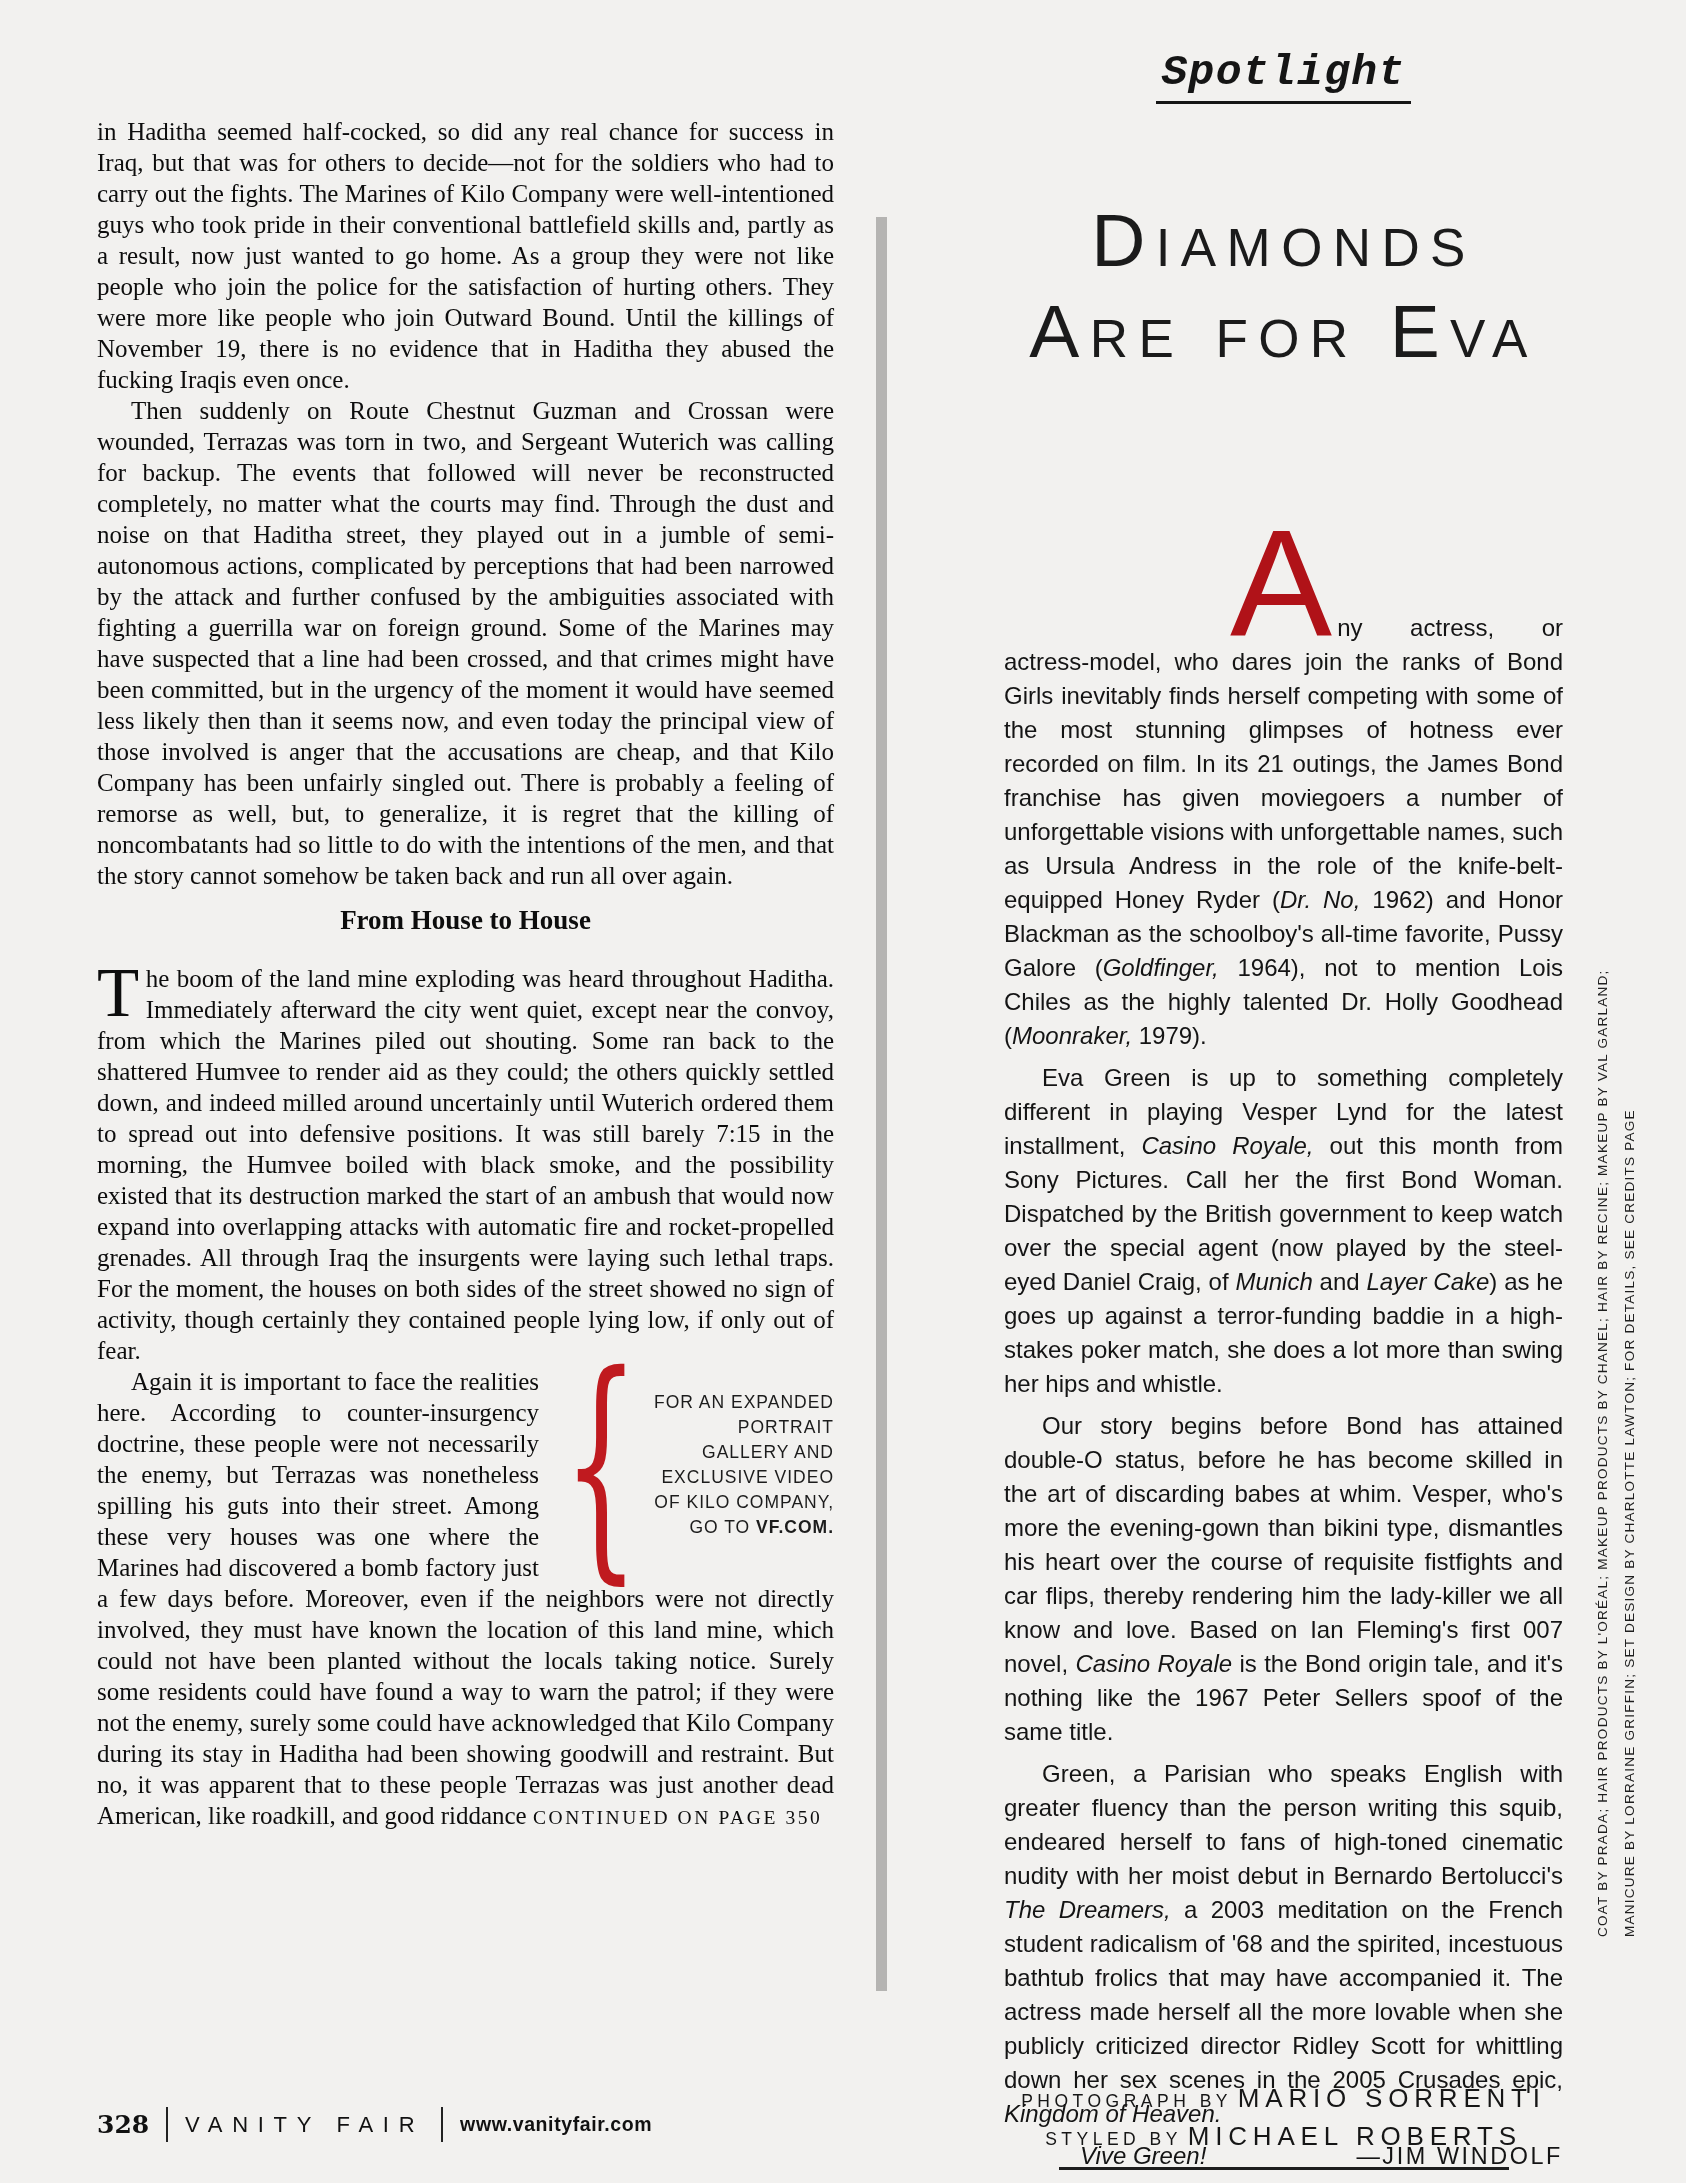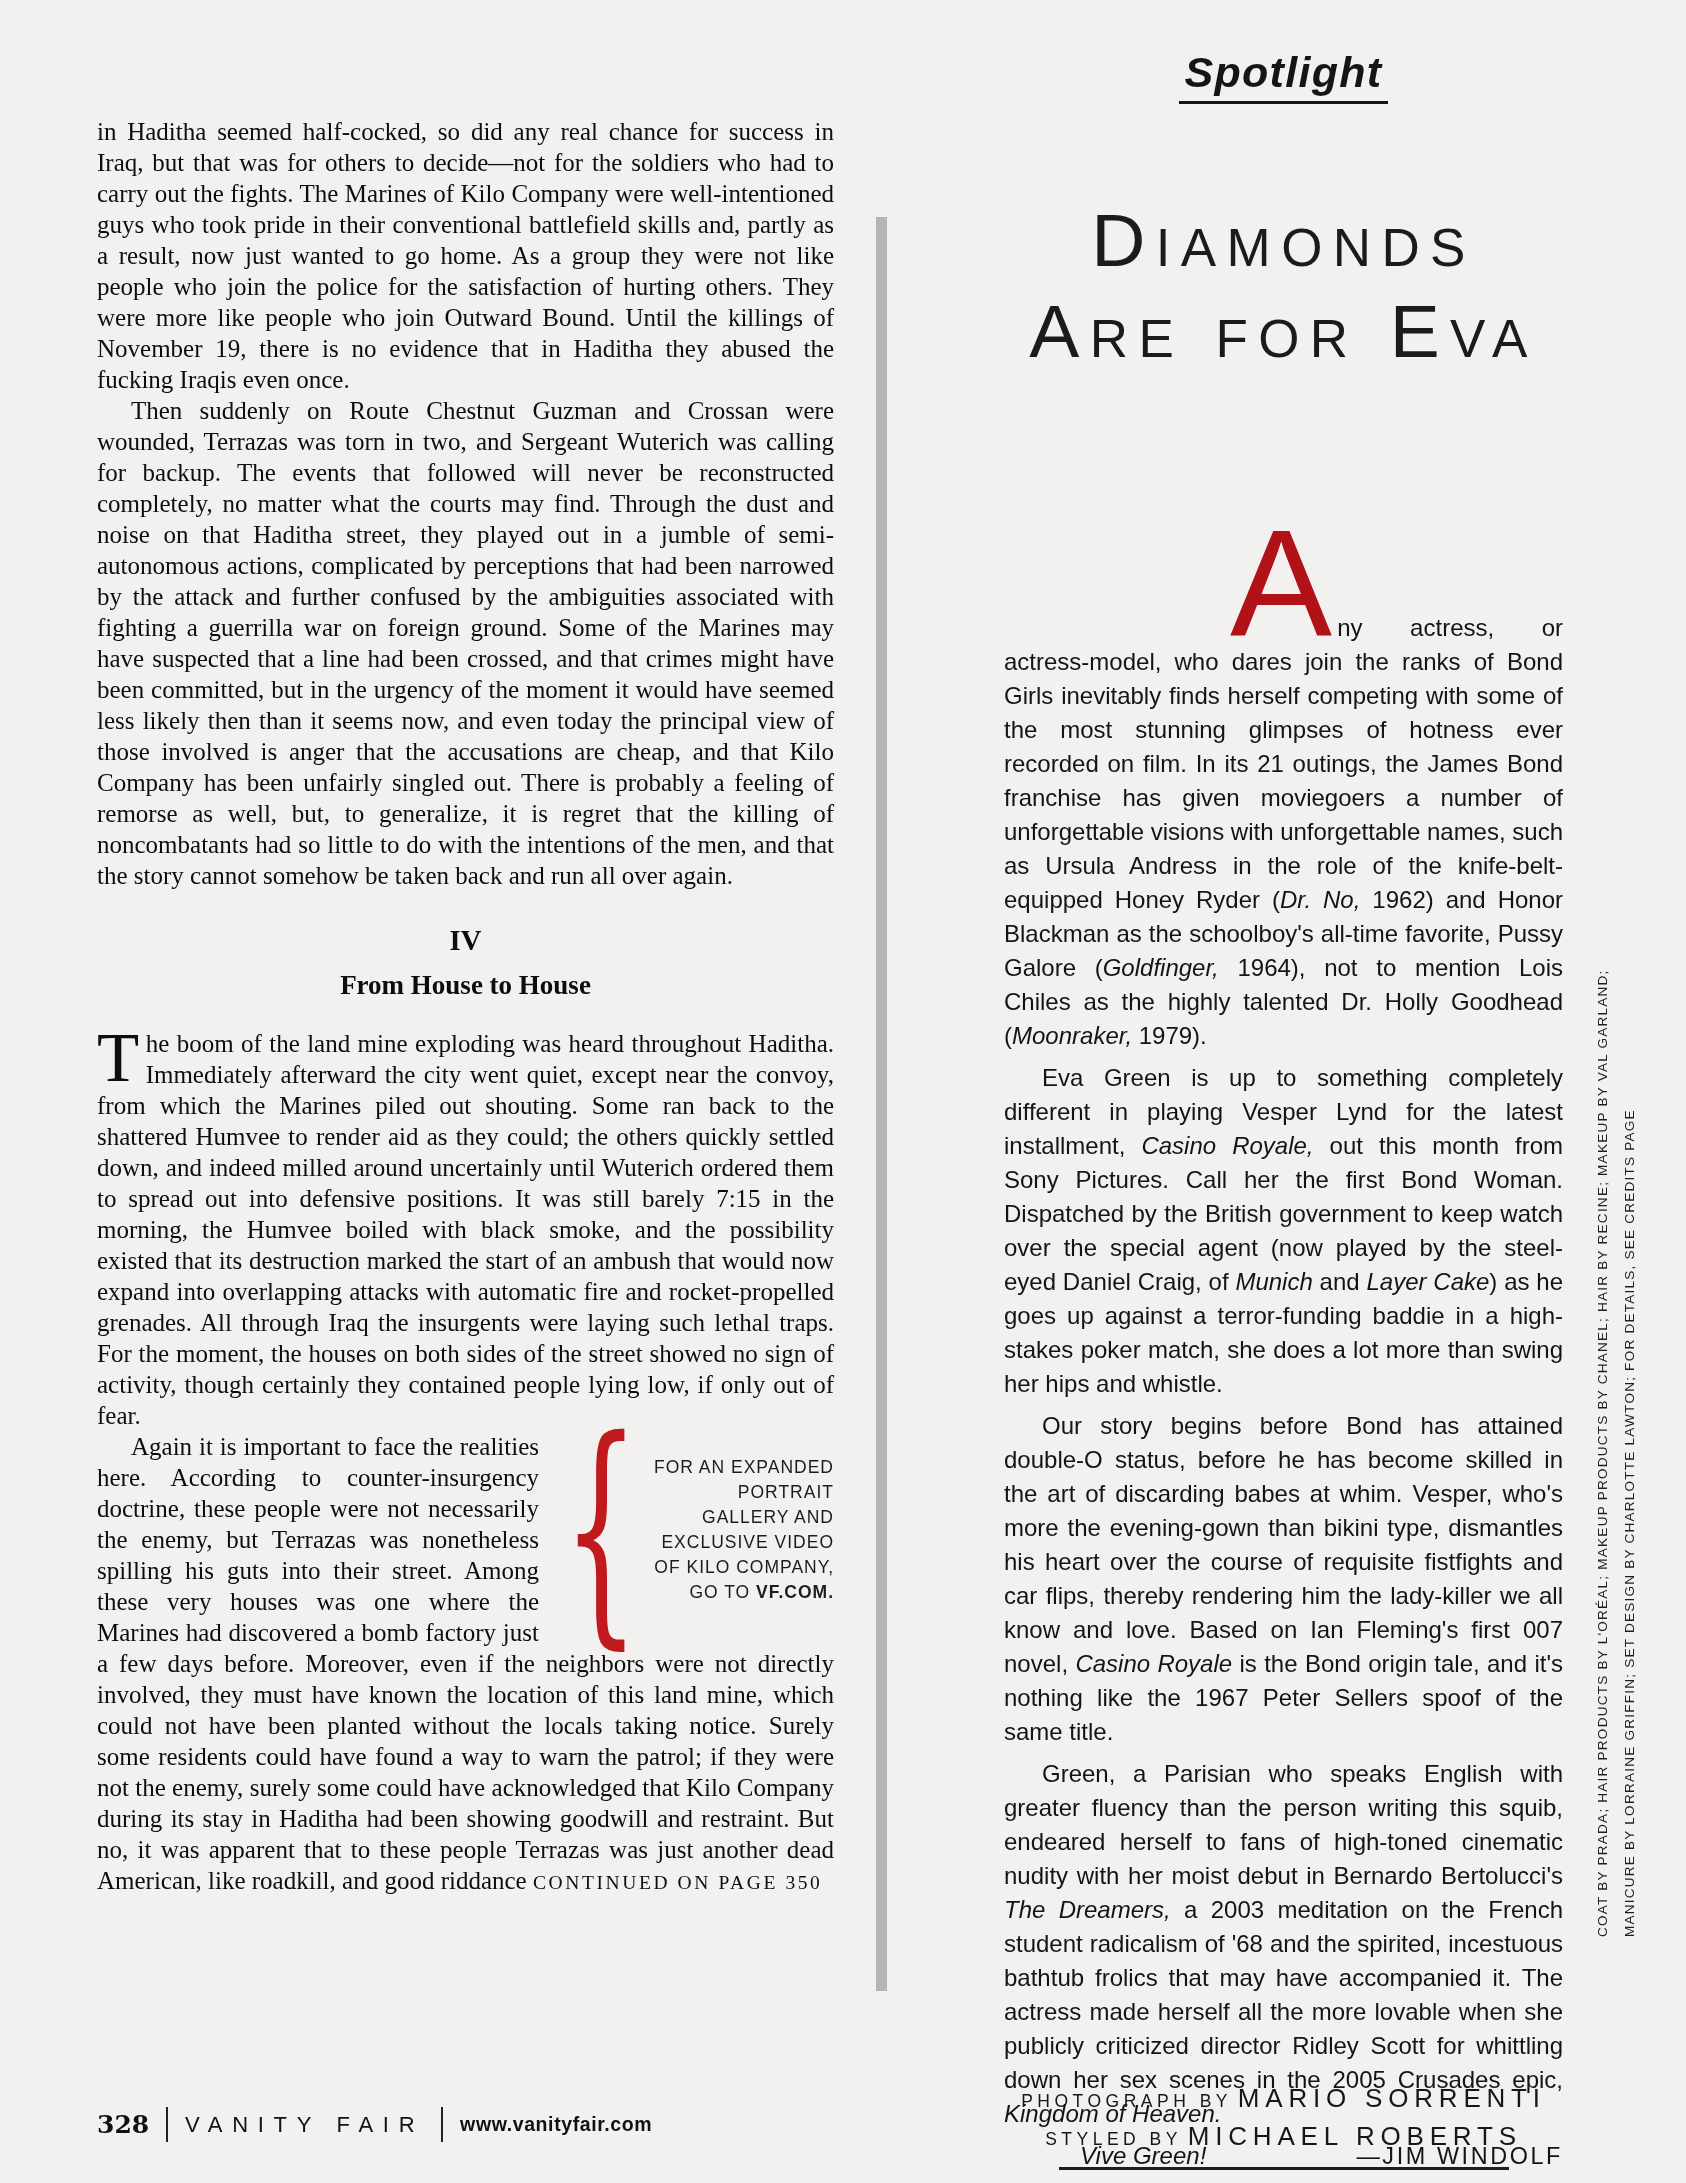--- a/index.html
+++ b/index.html
@@ -63,21 +63,21 @@
   .footer-bar{ width:1.9px; height:35px; background:#222;}
   .footer-mag{ font-family:"Liberation Sans", sans-serif; font-size:22px; letter-spacing:9.7px;}
   .footer-url{ font-family:"Liberation Sans", sans-serif; font-weight:700; font-size:19.5px; letter-spacing:0.6px;}
   
   #spotlight-header{
     position:absolute; left:996px; top:48px; width:575px;
     text-align:center;
   }
   #spotlight-header .script{
     display:inline-block;
-    font-family:Liberation Sans, sans-serif; font-style:italic; font-weight:700;
+    font-family:Liberation Mono, monospace; font-style:italic; font-weight:700;
     font-size:43px; letter-spacing:1.3px; color:#151515;
     border-bottom:3.9px solid #151515; padding:0 5.2px 3.9px 5.2px;
   }
   #spotlight-title{
     position:absolute; left:970px; top:195px; width:627px;
     text-align:center;
     font-family:"Liberation Sans", sans-serif;
     font-variant:small-caps;
     font-size:75px; line-height:91px; letter-spacing:10.4px;
     color:#1b1b1b;
@@ -123,21 +123,20 @@
   }
 </style>
 </head>
 <body>
 
 <div id="page">
 
   <div id="left-col">
     <p>in Haditha seemed half-cocked, so did any real chance for success in Iraq, but that was for others to decide—not for the soldiers who had to carry out the fights. The Marines of Kilo Company were well-intentioned guys who took pride in their conventional battlefield skills and, partly as a result, now just wanted to go home. As a group they were not like people who join the police for the satisfaction of hurting others. They were more like people who join Outward Bound. Until the killings of November 19, there is no evidence that in Haditha they abused the fucking Iraqis even once.</p>
     <p class="indent">Then suddenly on Route Chestnut Guzman and Crossan were wounded, Terrazas was torn in two, and Sergeant Wuterich was calling for backup. The events that followed will never be reconstructed completely, no matter what the courts may find. Through the dust and noise on that Haditha street, they played out in a jumble of semi-autonomous actions, complicated by perceptions that had been narrowed by the attack and further confused by the ambiguities associated with fighting a guerrilla war on foreign ground. Some of the Marines may have suspected that a line had been crossed, and that crimes might have been committed, but in the urgency of the moment it would have seemed less likely then than it seems now, and even today the principal view of those involved is anger that the accusations are cheap, and that Kilo Company has been unfairly singled out. There is probably a feeling of remorse as well, but, to generalize, it is regret that the killing of noncombatants had so little to do with the intentions of the men, and that the story cannot somehow be taken back and run all over again.</p>
-    <p class="section-head section-num">IV</p>
     <p class="section-head section-title">From House to House</p>
     <p><span class="dropcap-t">T</span><span>he boom of the land mine exploding was heard throughout Haditha. Immediately afterward the city went quiet, except near the convoy, from which the Marines piled out shouting. Some ran back to the shattered Humvee to render aid as they could; the others quickly settled down, and indeed milled around uncertainly until Wuterich ordered them to spread out into defensive positions. It was still barely 7:15 in the morning, the Humvee boiled with black smoke, and the possibility existed that its destruction marked the start of an ambush that would now expand into overlapping attacks with automatic fire and rocket-propelled grenades. All through Iraq the insurgents were laying such lethal traps. For the moment, the houses on both sides of the street showed no sign of activity, though certainly they contained people lying low, if only out of fear.</span></p>
     <p class="indent"><span class="callout">
           <span class="brace">{</span>
           <span class="callout-text"><span>FOR AN EXPANDED PORTRAIT GALLERY AND EXCLUSIVE VIDEO OF KILO COMPANY, GO TO </span><b>VF.COM.</b></span>
         </span><span>Again it is important to face the realities here. According to counter-insurgency doctrine, these people were not necessarily the enemy, but Terrazas was nonetheless spilling his guts into their street. Among these very houses was one where the Marines had discovered a bomb factory just a few days before. Moreover, even if the neighbors were not directly involved, they must have known the location of this land mine, which could not have been planted without the locals taking notice. Surely some residents could have found a way to warn the patrol; if they were not the enemy, surely some could have acknowledged that Kilo Company during its stay in Haditha had been showing goodwill and restraint. But no, it was apparent that to these people Terrazas was just another dead American, like roadkill, and good riddance </span><span class="continued">CONTINUED ON PAGE 350</span></p>
   </div>
 
   <div id="gutter-rule"></div>
 

